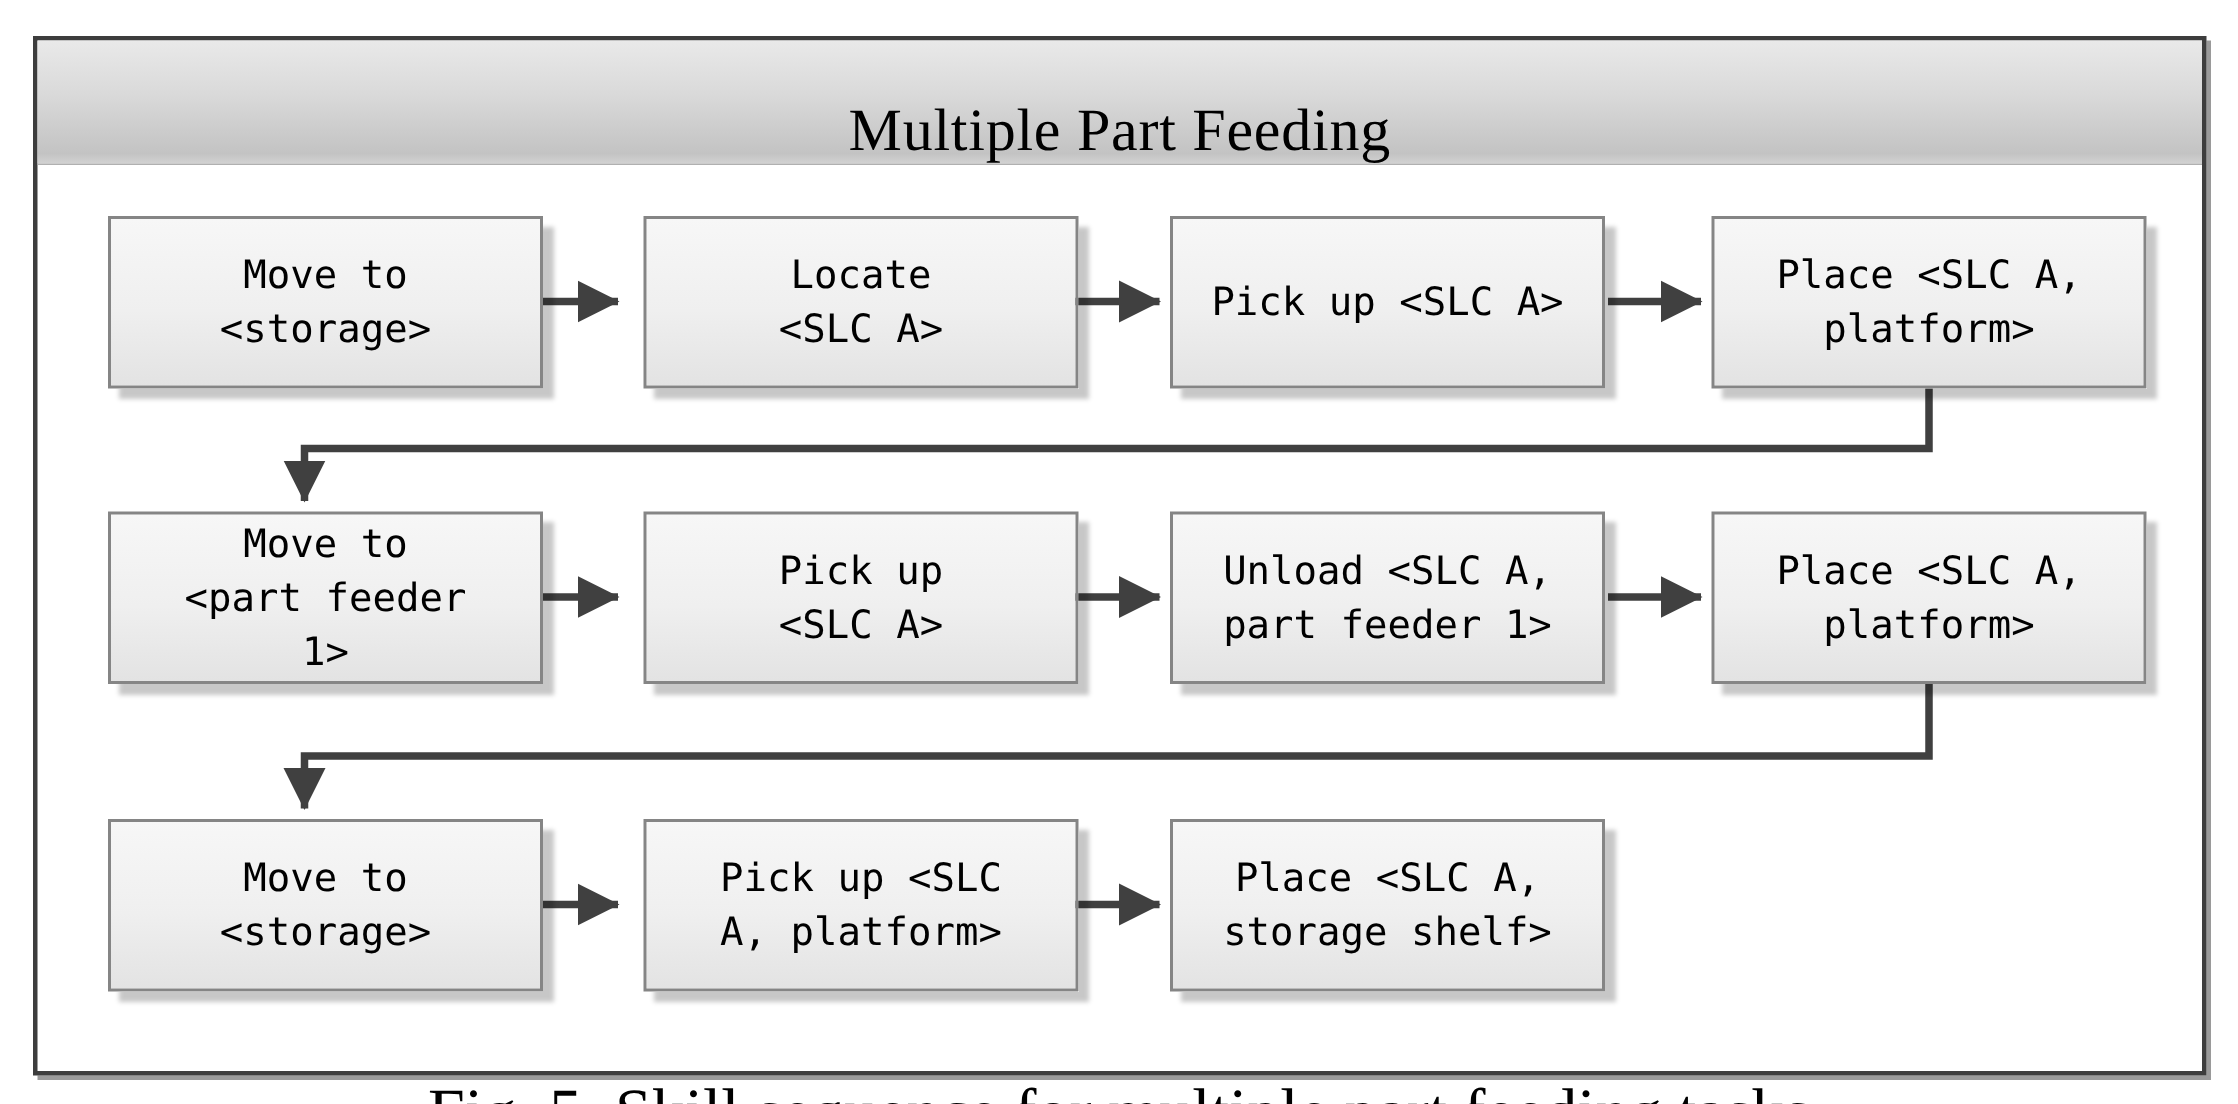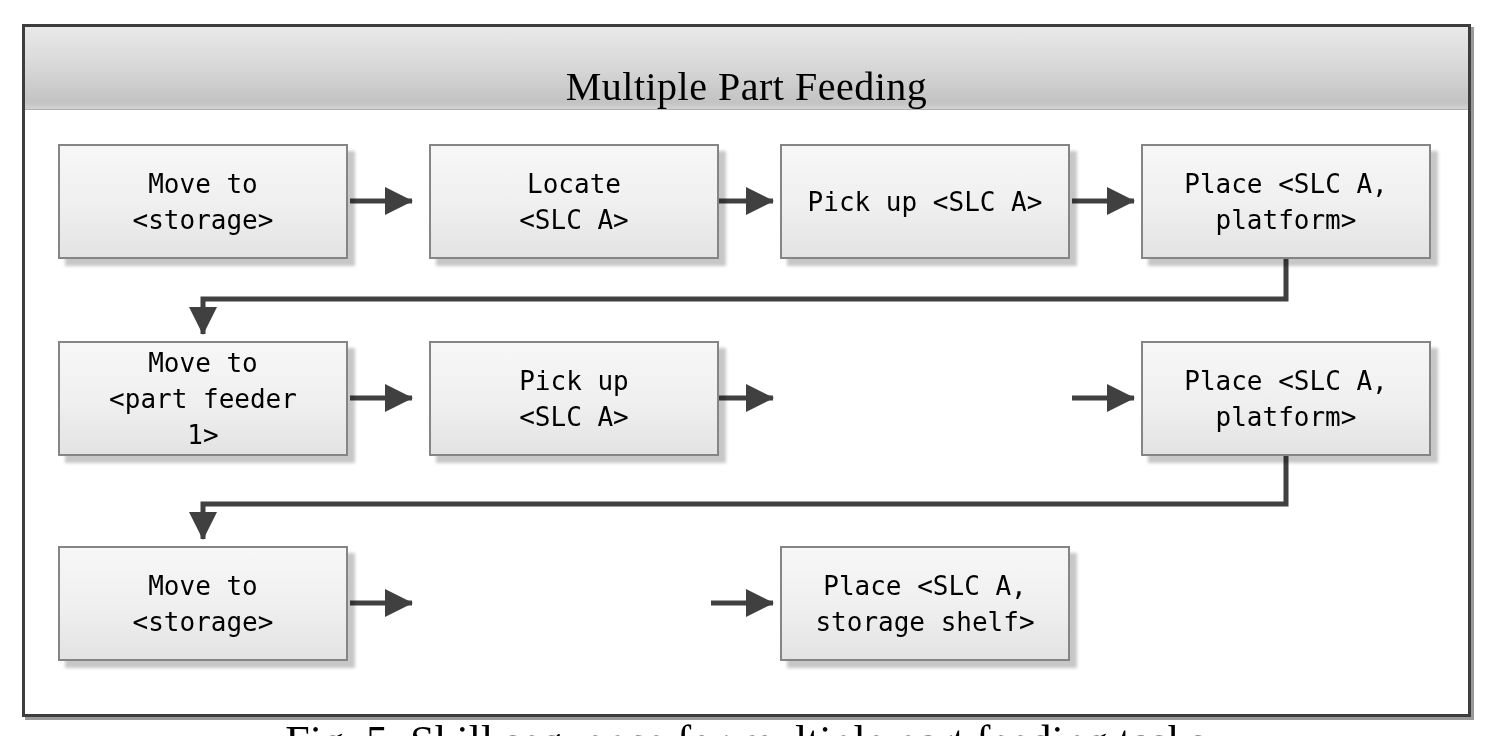--- a/index.html
+++ b/index.html
@@ -66,21 +66,21 @@
     align-items: center;
     justify-content: center;
     text-align: center;
     font-family: "DejaVu Sans Mono", monospace;
     font-size: 26px;
     line-height: 36px;
     color: #000000;
     white-space: pre-line;
   }
   
-  .c1 { left: 58px; }
+  .c1 { left: 72px; }
   .c2 { left: 429px; }
   .c3 { left: 780px; }
   .c4 { left: 1141px; }
   
   .r1 { top: 144px; }
   .r2 { top: 341px; }
   .r3 { top: 546px; }
   .caption {
     position: absolute;
     left: 0;
@@ -135,23 +135,27 @@
 &lt;SLC A&gt;</div>
   <div class="box r1 c3">Pick up &lt;SLC A&gt;</div>
   <div class="box r1 c4">Place &lt;SLC A,
 platform&gt;</div>
 
   <div class="box r2 c1">Move to
 &lt;part feeder
 1&gt;</div>
   <div class="box r2 c2">Pick up
 &lt;SLC A&gt;</div>
+  <div class="box r2 c3">Unload &lt;SLC A,
+part feeder 1&gt;</div>
   <div class="box r2 c4">Place &lt;SLC A,
 platform&gt;</div>
 
   <div class="box r3 c1">Move to
 &lt;storage&gt;</div>
+  <div class="box r3 c2">Pick up &lt;SLC
+A, platform&gt;</div>
   <div class="box r3 c3">Place &lt;SLC A,
 storage shelf&gt;</div>
 
   <div class="caption">Fig. 5. Skill sequence for multiple part feeding tasks</div>
 
 </div>
 
 </body></html>

